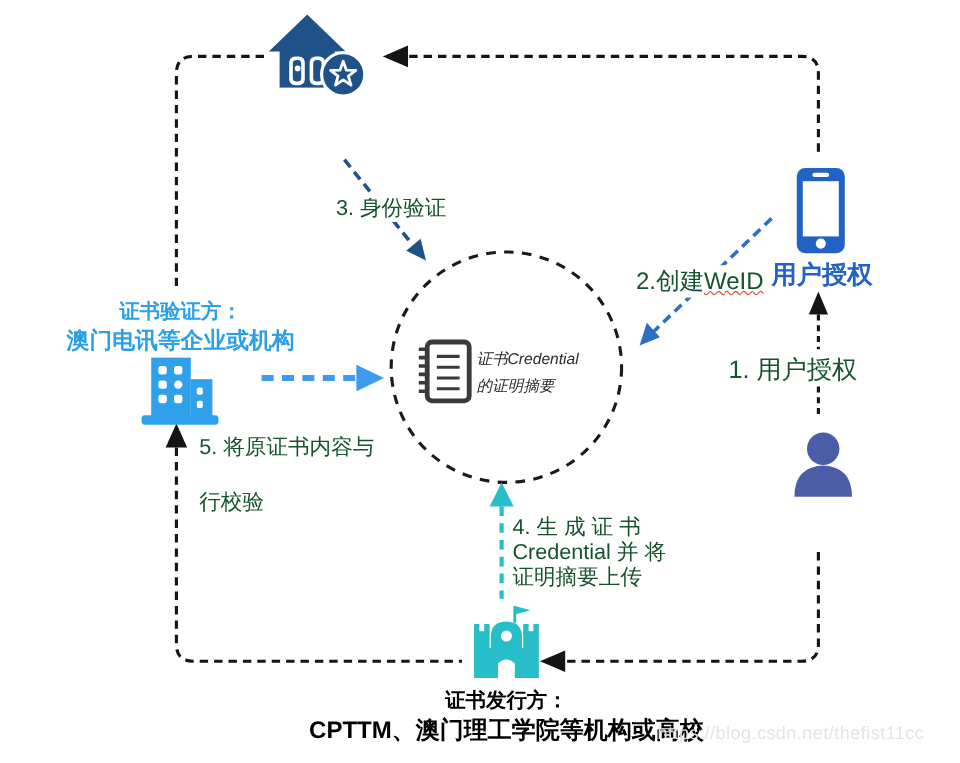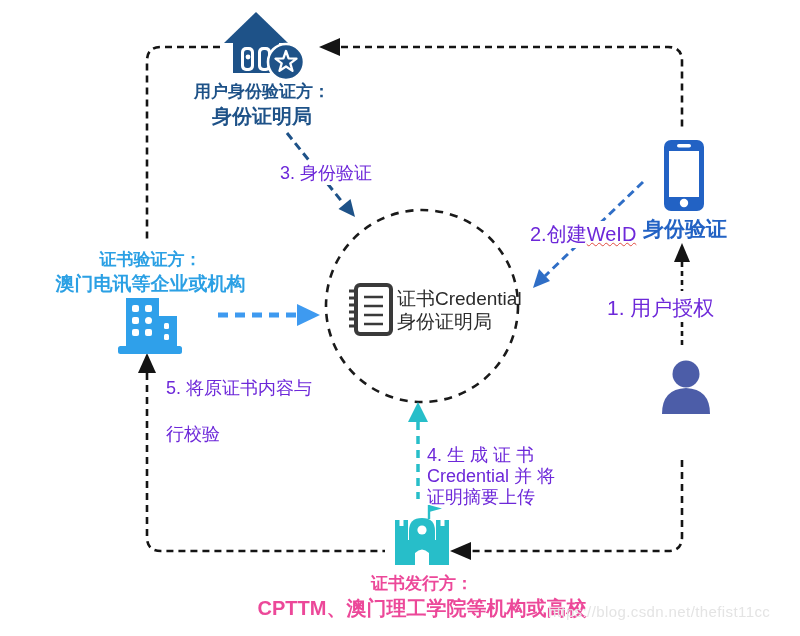--- a/index.html
+++ b/index.html
@@ -6,29 +6,29 @@
   #canvas{position:relative;width:800px;height:636px;background:#ffffff;overflow:hidden;
           font-family:"Liberation Sans","DejaVu Sans",sans-serif;}
   #overlay{position:absolute;left:0;top:0;}
   .lbl{position:absolute;white-space:nowrap;}
   .center{text-align:center;}
   
   .c-authority{color:#1E5288;}
   .c-agent{color:#2262C4;}
   .c-user{color:#4C5DA8;}
   .c-verifier{color:#2BA0E4;}
-  .c-issuer{color:#ec4899;}
+  .c-issuer{color:#000000;}
   .role{font-size:17px;font-weight:600;}
   .bigname{font-size:20px;font-weight:bold;}
-  .step{font-size:18px;color:#6d28d9;}
+  .step{font-size:18px;color:#14532d;}
   .whitebg{background:#ffffff;padding:0 3px;}
-  .multiline{white-space:normal;line-height:23px;margin-top:16px;}
+  .multiline{white-space:normal;line-height:23px;}
   .wavy-term{text-decoration:underline;text-decoration-style:wavy;text-decoration-color:#e04a3f;text-decoration-thickness:1px;}
   .solid-underline{border-bottom:1.6px solid #3c3c3c;}
-  #ledger-text{font-size:19px;line-height:23px;color:#2b2b2b;}
+  #ledger-text{font-size:13px;line-height:23px;color:#2b2b2b;font-style:italic;}
   #watermark{font-size:15px;color:#E4E4E4;letter-spacing:0.4px;text-align:left;}
 </style>
 </head>
 <body>
 
 <div id="canvas">
 
   <svg id="overlay" width="800" height="636" viewBox="0 0 800 636">
 
     <g stroke="#141414" stroke-width="2.6" fill="none" stroke-dasharray="7 5">
@@ -128,35 +128,31 @@
       <rect x="403.5" y="520" width="4.5" height="8" fill="#27BEC9"></rect>
       <rect x="436" y="526" width="13" height="39" fill="#27BEC9"></rect>
       <rect x="436" y="520" width="4.5" height="8" fill="#27BEC9"></rect>
       <rect x="444.5" y="520" width="4.5" height="8" fill="#27BEC9"></rect>
       <rect x="404" y="540" width="36" height="25" fill="#27BEC9"></rect>
       <circle cx="422" cy="530" r="4.6" fill="#ffffff"></circle>
       <path d="M 415 565 L 415 553 Q 422 546 429 553 L 429 565 Z" fill="#ffffff"></path>
     </g>
   </svg>
 
-  <div class="lbl center" style="left:182px;top:80px;width:160px;">
-    <div class="role c-authority">用户身份验证方：</div>
-    <div class="bigname c-authority">身份证明局</div>
-  </div>
 
   <div class="lbl step whitebg" style="left:277px;top:161px;">3. 身份验证</div>
 
   <div class="lbl" id="ledger-text" style="left:397px;top:287px;">
     <div>证书Credential</div>
-    <div>身份证明局</div>
+    <div>的证明摘要</div>
   </div>
 
   <div class="lbl step whitebg" style="left:527px;top:221px;font-size:20px;"><span>2.创建</span><span class="wavy-term">WeID</span></div>
 
-  <div class="lbl bigname c-agent center" style="left:639px;top:215px;width:92px;font-size:21px;">身份验证</div>
+  <div class="lbl bigname c-agent center" style="left:639px;top:215px;width:92px;font-size:21px;">用户授权</div>
 
   <div class="lbl step" style="left:607px;top:294px;font-size:21px;">1. 用户授权</div>
 
 
   <div class="lbl center" style="left:48px;top:248px;width:205px;">
     <div class="role c-verifier">证书验证方：</div>
     <div class="bigname c-verifier" style="font-size:19px;">澳门电讯等企业或机构</div>
   </div>
 
   <div class="lbl step multiline" style="left:166px;top:361px;width:175px;">

